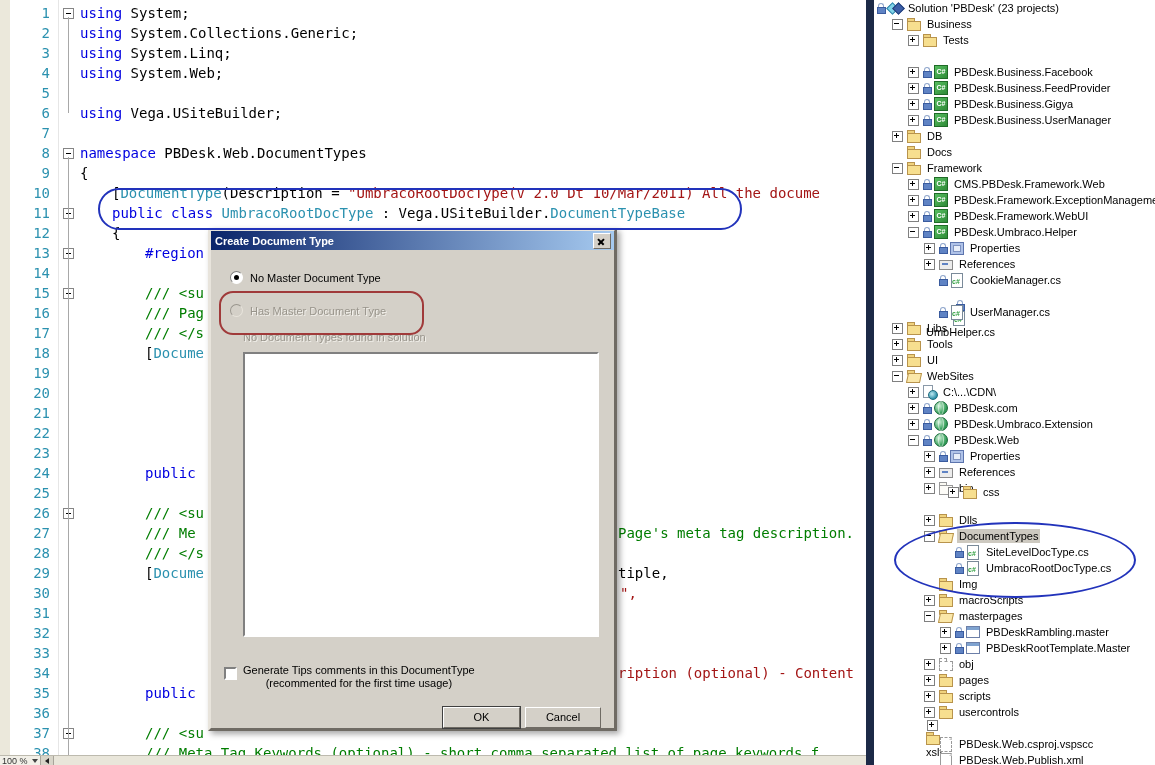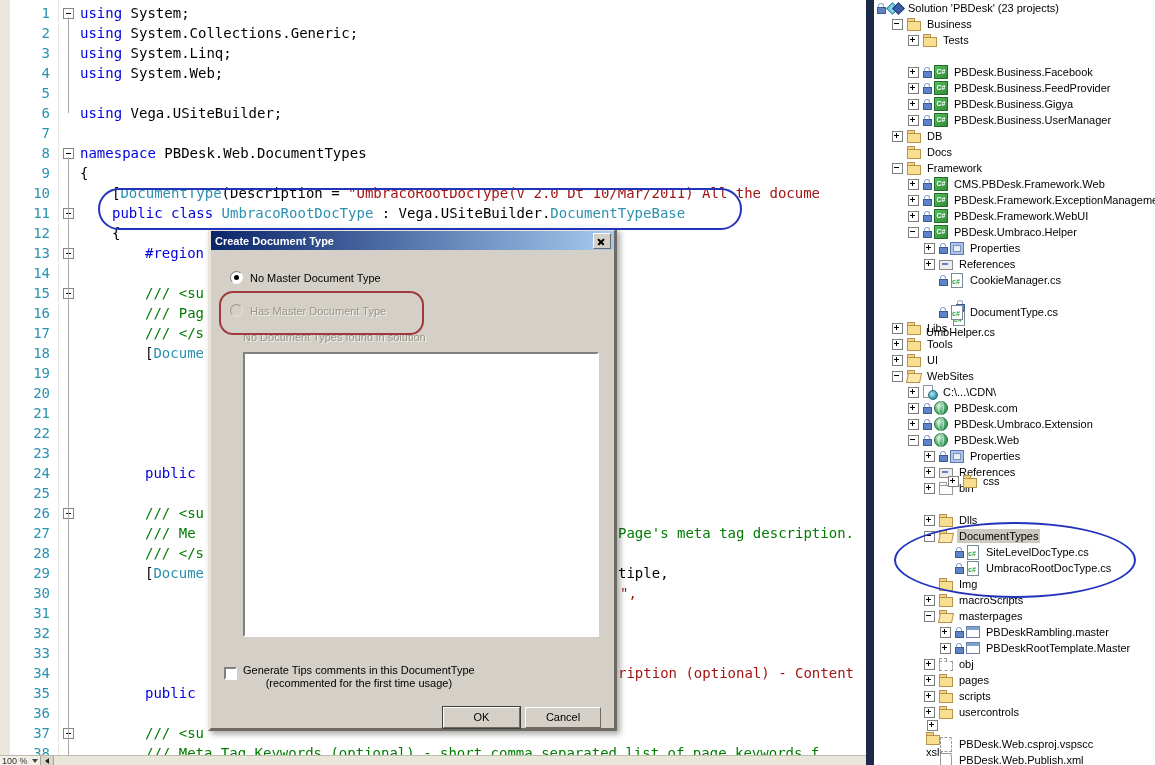--- a/index.html
+++ b/index.html
@@ -326,21 +326,21 @@
     <div class="tree-row" style="top: 288px; left: 50px; flex-direction: column;">
       <span class="exp hidden"></span>
       <span class="lock"></span>
       <span class="i i-csfile"></span>
       <span class="tree-label">UmbHelper.cs</span>
     </div>
     <div class="tree-row" style="top: 304px; left: 50px;">
       <span class="exp hidden"></span>
       <span class="lock"></span>
       <span class="i i-csfile"></span>
-      <span class="tree-label">DocumentType.cs</span>
+      <span class="tree-label">UserManager.cs</span>
     </div>
     <div class="tree-row" style="top: 320px; left: 18px;">
       <span class="exp plus"></span>
       <span class="i i-folder"></span>
       <span class="tree-label">Libs</span>
     </div>
     <div class="tree-row" style="top: 336px; left: 18px;">
       <span class="exp plus"></span>
       <span class="i i-folder"></span>
       <span class="tree-label">Tools</span>
@@ -387,21 +387,21 @@
     <div class="tree-row" style="top: 464px; left: 50px;">
       <span class="exp plus"></span>
       <span class="i i-refs"></span>
       <span class="tree-label">References</span>
     </div>
     <div class="tree-row" style="top: 480px; left: 50px;">
       <span class="exp plus"></span>
       <span class="i i-folder-pale"></span>
       <span class="tree-label">bin</span>
     </div>
-    <div class="tree-row" style="top: 473px; left: 50px; padding-left: 24px;">
+    <div class="tree-row" style="top: 484px; left: 50px; padding-left: 24px;">
       <span class="exp plus"></span>
       <span class="i i-folder"></span>
       <span class="tree-label">css</span>
     </div>
     <div class="tree-row" style="top: 512px; left: 50px;">
       <span class="exp plus"></span>
       <span class="i i-folder"></span>
       <span class="tree-label">Dlls</span>
     </div>
     <div class="tree-row" style="top: 528px; left: 50px;">

